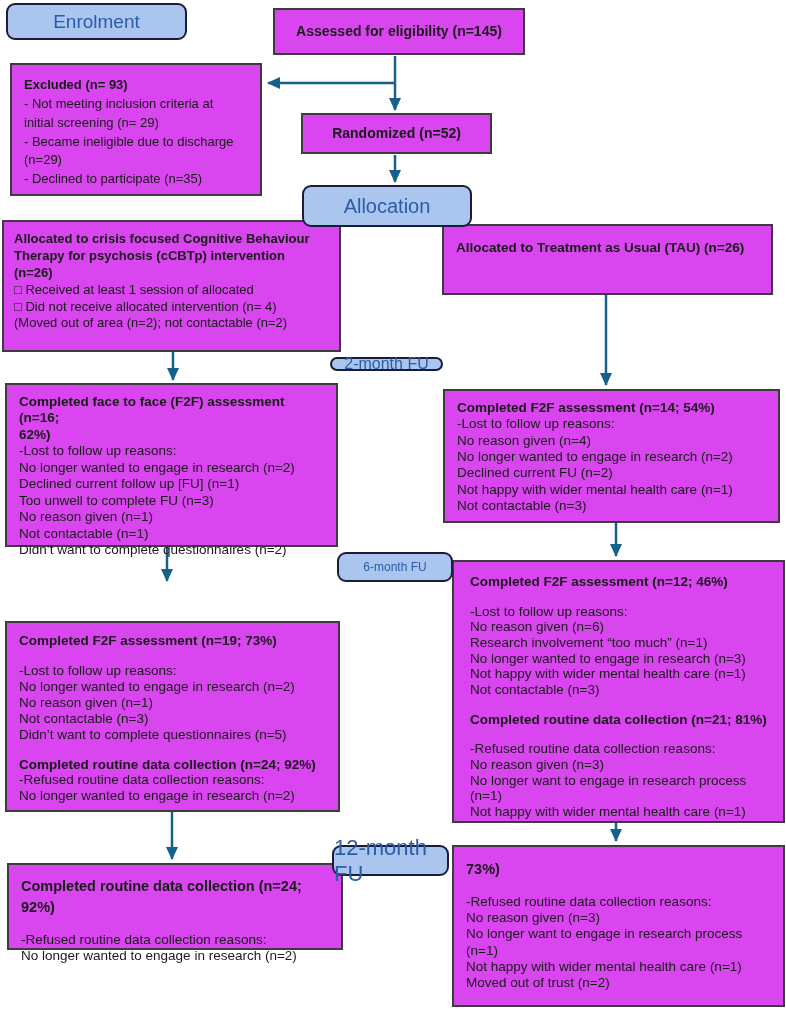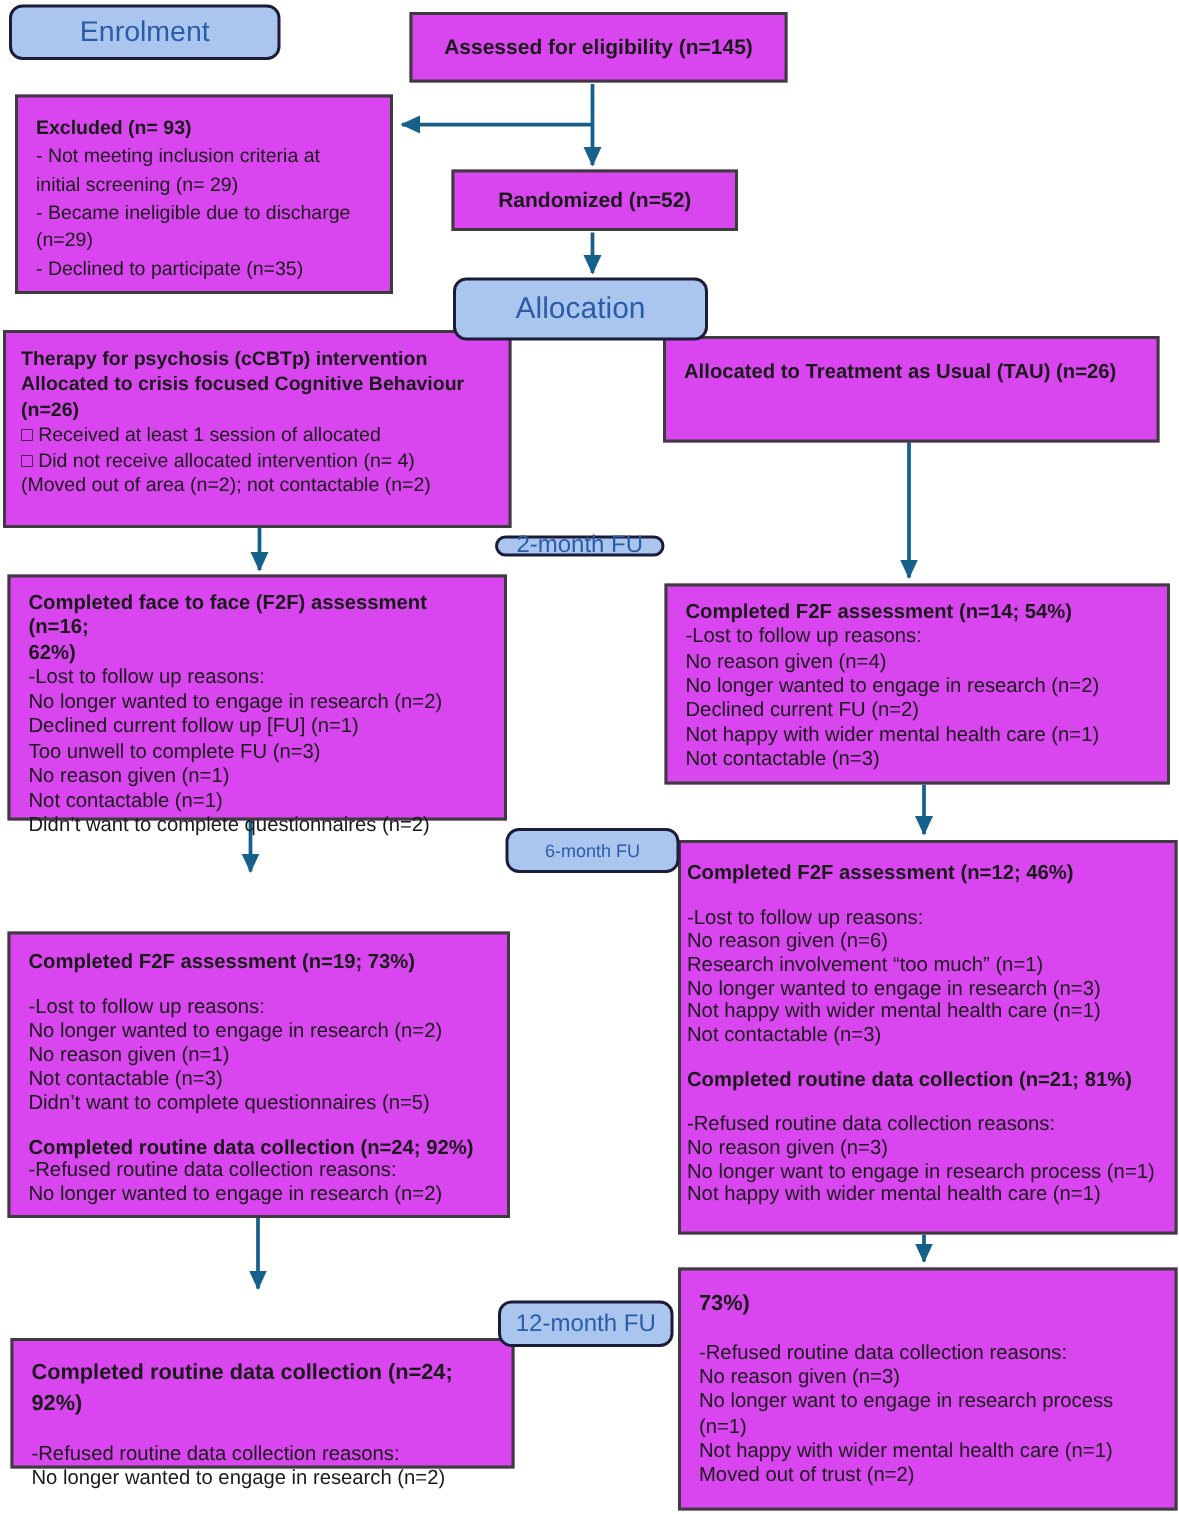--- a/index.html
+++ b/index.html
@@ -30,30 +30,30 @@
   .indent { padding-left:26px; }
 
   #box-assessed   { left:273px; top:8px;   width:252px; height:47px; font-size:14px; }
   #box-excluded   { left:10px;  top:63px;  width:252px; height:133px; padding:11px 12px; font-size:13px; line-height:1.45; }
   #box-randomized { left:301px; top:113px; width:191px; height:41px; font-size:14px; }
   #box-ccbtp      { left:2px;   top:220px; width:339px; height:132px; padding:9px 10px; font-size:13px; line-height:1.3; }
   #box-tau        { left:442px; top:224px; width:331px; height:71px; padding:14px 12px; }
   #box-fu2-left   { left:5px;   top:383px; width:333px; height:164px; padding:9px 12px; line-height:1.22; }
   #box-fu2-right  { left:443px; top:389px; width:337px; height:134px; padding:9px 12px; line-height:1.21; }
   #box-fu6-left   { left:5px;   top:584px; width:335px; height:191px; padding:10px 12px; line-height:1.18;margin-top:37px; }
-  #box-fu6-right  { left:452px; top:560px; width:333px; height:263px; padding:12px 4px; line-height:1.16; }
-  #box-fu12-left  { left:7px;   top:863px; width:336px; height:87px; padding:11px 12px; line-height:1.2;margin-top:29px; }
+  #box-fu6-right  { left:452px; top:560px; width:333px; height:263px; padding:12px 16px; line-height:1.16; }
+  #box-fu12-left  { left:7px;   top:863px; width:336px; height:87px; padding:11px 12px; line-height:1.2; }
   #box-fu12-right { left:452px; top:845px; width:333px; height:162px; padding:12px 12px; line-height:1.2; }
   .h2 { font-weight:bold; font-size:14.5px; line-height:1.45; }
 
   #stage-enrolment  { left:6px;   top:3px;   width:181px; height:37px; font-size:19px; }
   #stage-allocation { left:302px; top:185px; width:170px; height:42px; font-size:20px; }
   #stage-fu2  { left:330px; top:357px; width:113px; height:14px; font-size:16px; }
   #stage-fu6  { left:337px; top:552px; width:116px; height:30px; font-size:12px; }
-  #stage-fu12 { left:332px; top:867px; width:117px; height:31px; font-size:16px;justify-content:center; }
+  #stage-fu12 { left:332px; top:845px; width:117px; height:31px; font-size:22px;justify-content:center; }
 </style>
 </head>
 <body>
 
 <div class="canvas">
 
   <svg class="arrows" width="786" height="1009">
     <defs>
       <marker id="arw" markerUnits="userSpaceOnUse" markerWidth="14" markerHeight="13" refX="12" refY="6" orient="auto">
         <path d="M0,0 L13,6 L0,12 Z"></path>
@@ -81,22 +81,22 @@
     <div>- Became ineligible due to discharge</div>
     <div>(n=29)</div>
     <div>- Declined to participate (n=35)</div>
   </div>
 
   <div class="box center bold" id="box-randomized">
     <div>Randomized (n=52)</div>
   </div>
 
   <div class="box" id="box-ccbtp">
+    <div class="bold">Allocated to crisis focused Cognitive Behaviour</div>
     <div class="bold">Therapy for psychosis (cCBTp) intervention</div>
-    <div class="bold">Allocated to crisis focused Cognitive Behaviour</div>
     <div class="bold">(n=26)</div>
     <div>□ Received at least 1 session of allocated</div>
     <div>□ Did not receive allocated intervention (n= 4)</div>
     <div>(Moved out of area (n=2); not contactable (n=2)</div>
   </div>
 
   <div class="box" id="box-tau">
     <div class="bold">Allocated to Treatment as Usual (TAU) (n=26)</div>
   </div>
 

